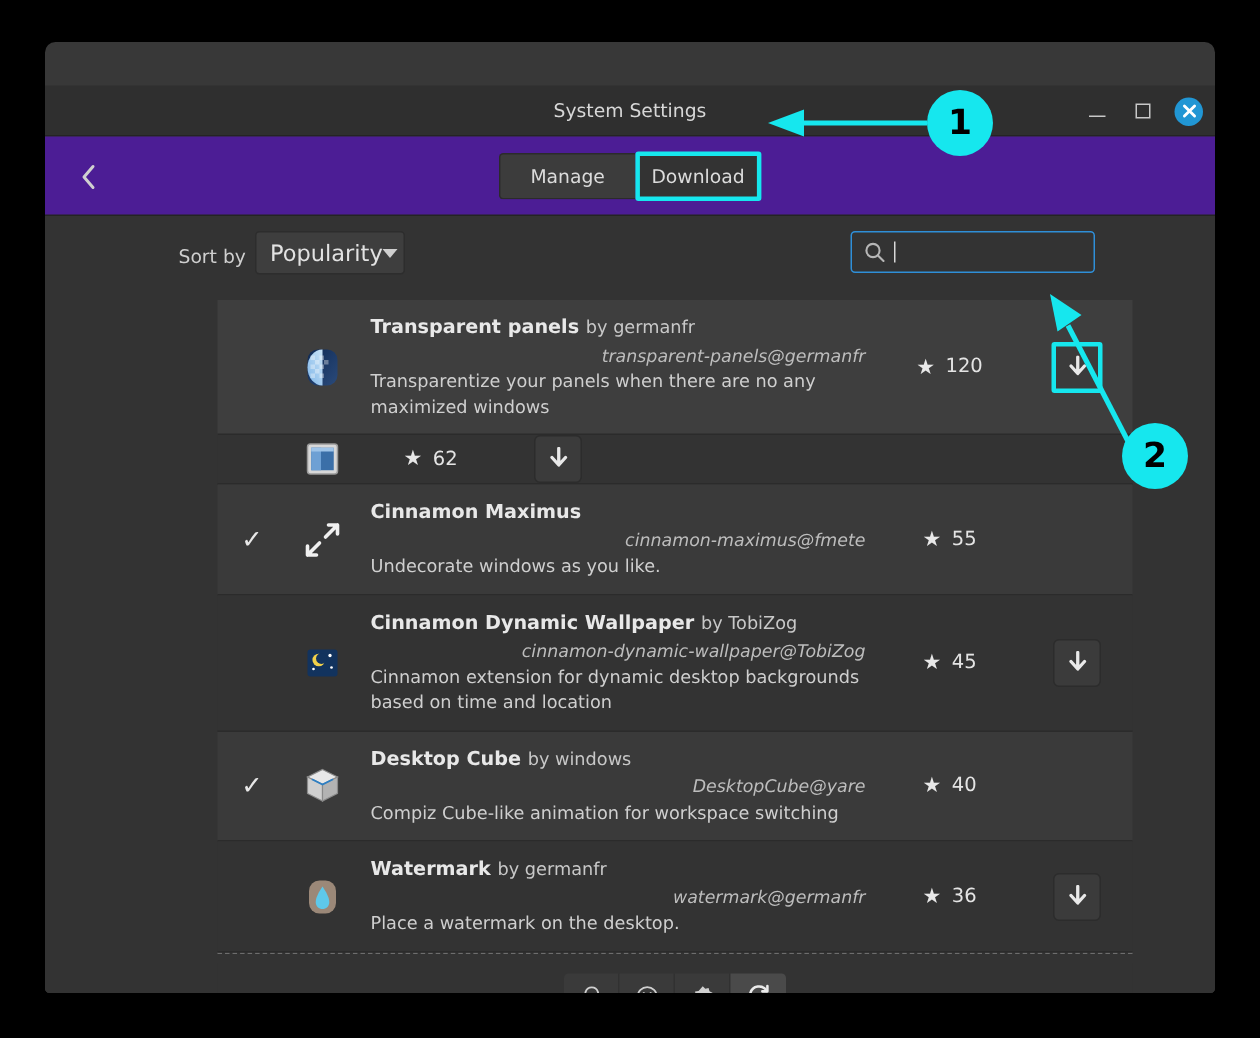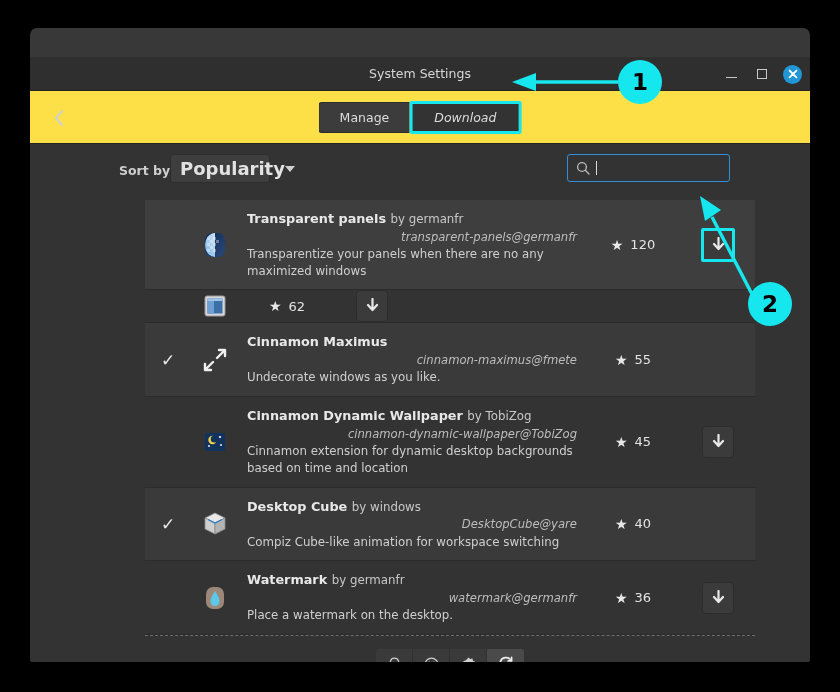--- a/index.html
+++ b/index.html
@@ -46,21 +46,21 @@
     width: 19px; height: 19px; border-radius: 50%;
     background: #2196d4; color: #fff;
     display:flex; align-items:center; justify-content:center;
     font-size: 12px; font-weight: 700; line-height:1;
   }
 
   
   .header {
     position: relative;
     height: 53px;
-    background: #fde047;
+    background: #4c1d95;
     border-bottom: 1px solid #242424;
   }
   .back-btn {
     position: absolute; left: 12px; top: 10px;
     width: 34px; height: 34px;
     display: flex; align-items: center; justify-content: center;
     color: #d0d0d0;
   }
   .back-btn svg { display:block; }
   .tabs {
@@ -74,52 +74,50 @@
     background: #3c3c3c;
     color: #dcdcdc; font-size: 12.5px;
     border: 1px solid #2b2b2b;
   }
   .tab:first-child { border-radius: 3px 0 0 3px; border-right: none; }
   .tab:last-child { border-radius: 0 3px 3px 0; }
   .tab.active {
     background: #333333;
     border: 3px solid #16e7ee;
     border-radius: 2px;
-    padding: 0 22px;
+    padding: 0 8px;
     height: 33px;
     margin-top: -1px;
-    font-style: italic;
   }
 
   
   .body {
     position: relative;
     height: 546px;
     background: #333333;
     padding: 0;
   }
 
   .controls-row {
     position: relative;
     height: 56px;
-    font-weight: bold;
   }
   .sortby-label {
     position: absolute; left: 89px; top: 19px;
     color: #cfcfcf; font-size: 12.5px;
   }
   .sort-select {
     position: absolute; left: 140px; top: 10px;
     width: 100px; height: 29px;
     background: #3e3e3e;
     border: 1px solid #2d2d2d;
     border-radius: 3px;
     display: flex; align-items: center; justify-content: space-between;
     padding: 0 9px;
-    color: #e2e2e2; font-size: 18px;
+    color: #e2e2e2; font-size: 15px;
   }
   .caret {
     width: 0; height: 0;
     border-left: 5px solid transparent;
     border-right: 5px solid transparent;
     border-top: 6px solid #cfcfcf;
   }
   .search-box {
     position: absolute; right: 80px; top: 10px;
     width: 163px; height: 28px;

